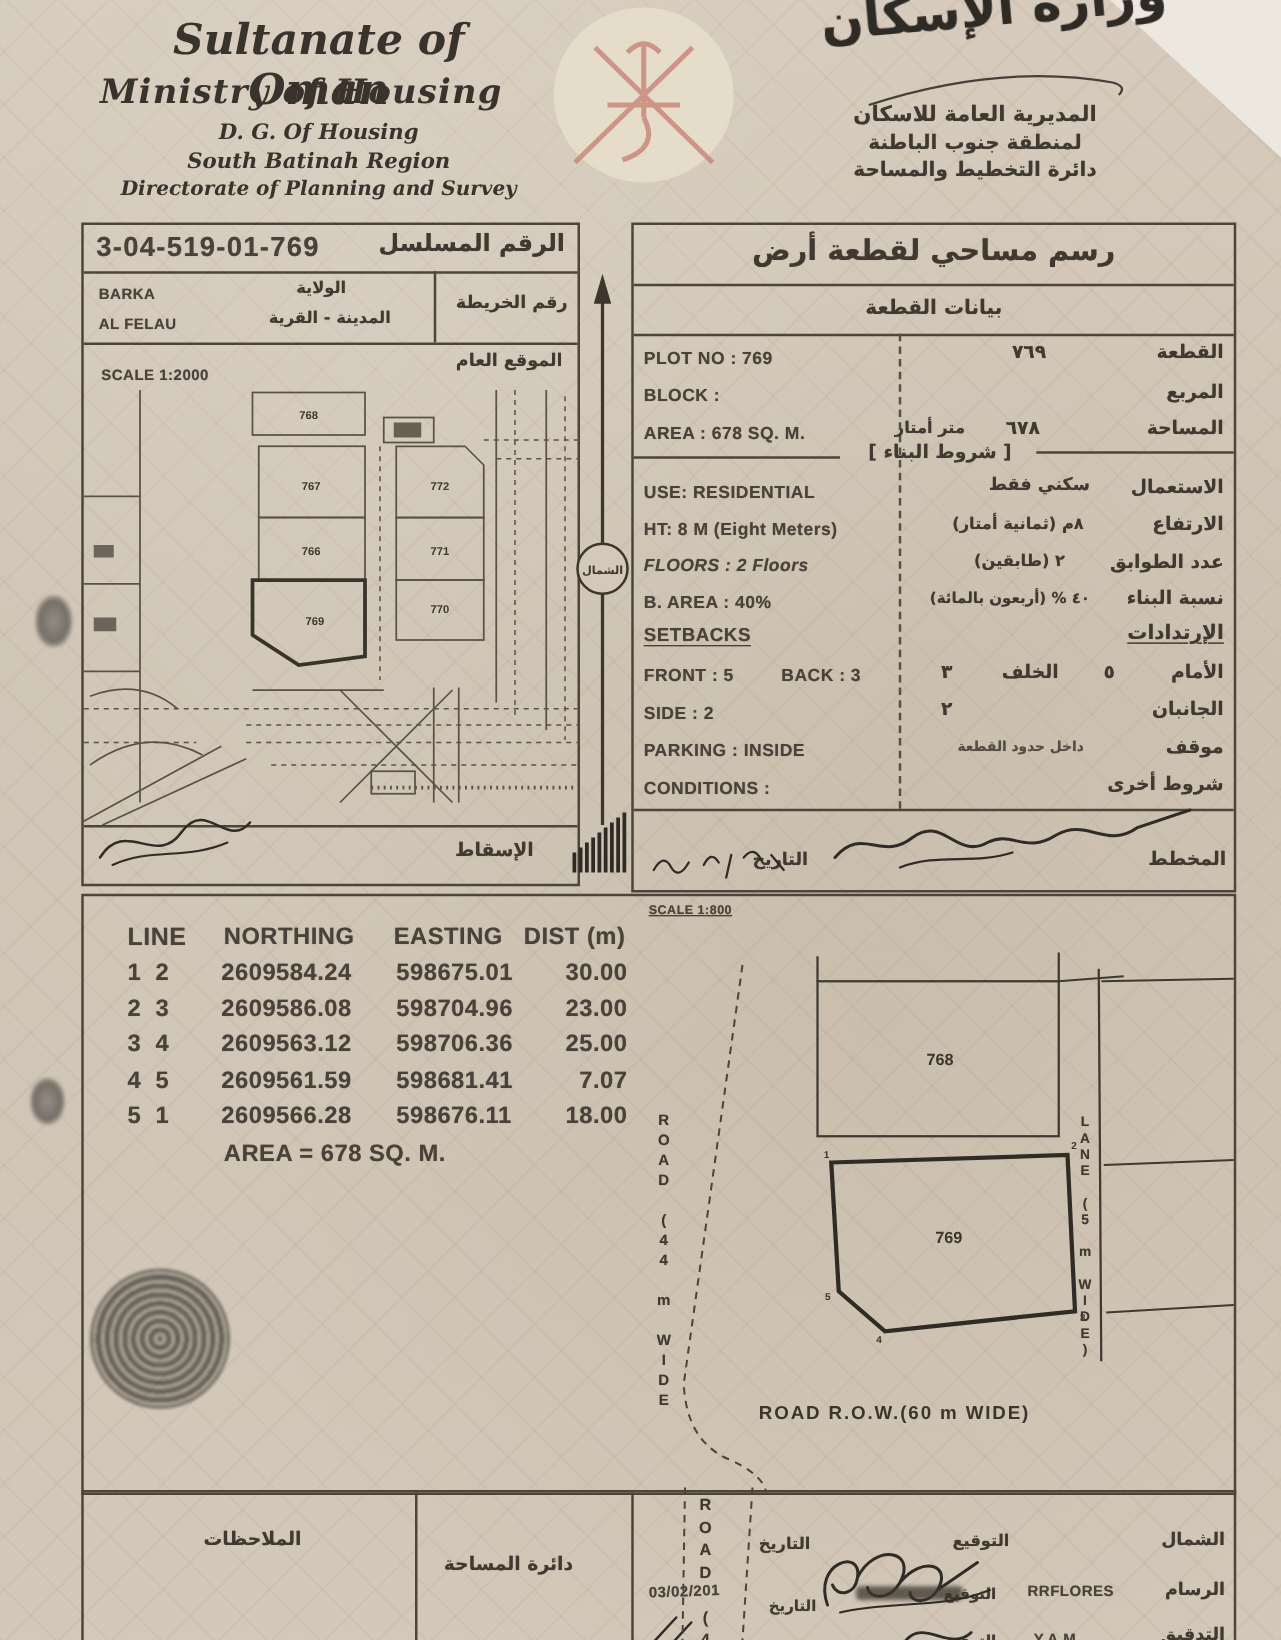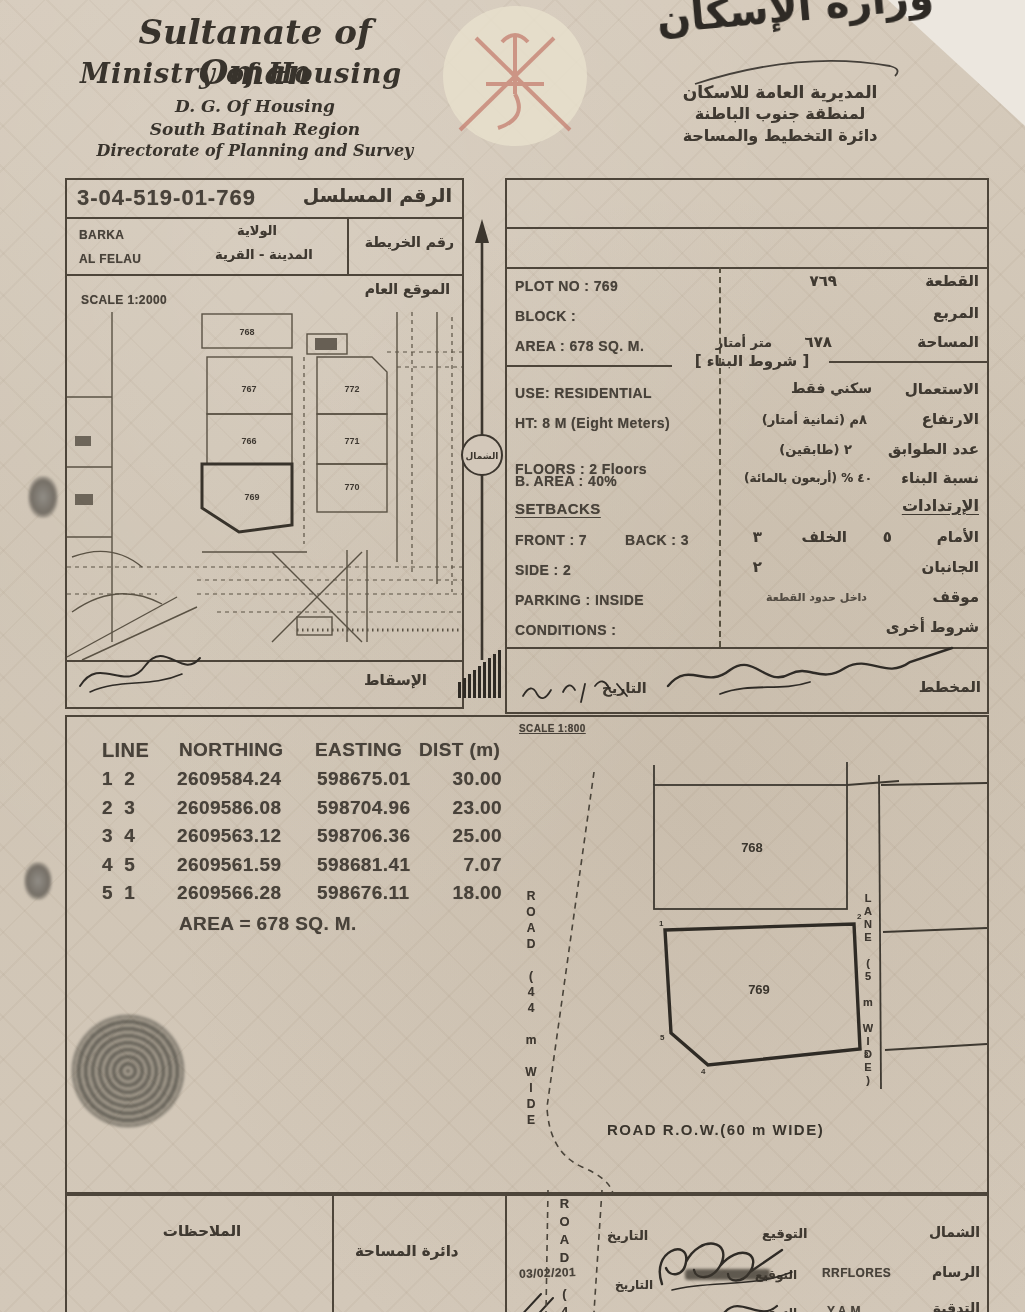--- a/index.html
+++ b/index.html
@@ -165,33 +165,35 @@
         <rect x="17" y="22" width="3" height="28"></rect>
       <rect x="22" y="18" width="3" height="32"></rect>
         <rect x="27" y="14" width="3" height="36"></rect>
       <rect x="32" y="10" width="3" height="40"></rect>
         <rect x="37" y="6" width="3" height="44"></rect>
       <rect x="42" y="2" width="3" height="48"></rect>
     </g>
   </svg>
 
   <div class="box" style="left:505px;top:178px;width:480px;height:532px;">
+    <div class="abs ar" style="left:0;top:8px;width:100%;text-align:center;font-size:23px;">رسم مساحي لقطعة أرض</div>
     <div class="hline" style="left:0;top:47px;width:480px;"></div>
+    <div class="abs ar" style="left:0;top:56px;width:100%;text-align:center;font-size:16px;">بيانات القطعة</div>
     <div class="hline" style="left:0;top:87px;width:480px;"></div>
     <div class="dashline" style="left:212px;top:87px;height:380px;"></div>
 
     <div class="abs en" style="left:8px;top:98px;font-size:14px;">PLOT NO : 769</div>
     <div class="abs en" style="left:8px;top:128px;font-size:14px;">BLOCK :</div>
     <div class="abs en" style="left:8px;top:158px;font-size:14px;">AREA :  678 SQ. M.</div>
     <div class="abs en" style="left:8px;top:205px;font-size:14px;">USE: RESIDENTIAL</div>
     <div class="abs en" style="left:8px;top:235px;font-size:14px;">HT: 8 M  (Eight Meters)</div>
-    <div class="abs en" style="left:8px;top:281px;font-size:14px;">FLOORS :  2 Floors</div>
+    <div class="abs en" style="left:8px;top:264px;font-size:14px;font-style:italic;">FLOORS :  2 Floors</div>
     <div class="abs en" style="left:8px;top:293px;font-size:14px;">B. AREA :   40%</div>
     <div class="abs en ul" style="left:8px;top:320px;font-size:15px;">SETBACKS</div>
-    <div class="abs en" style="left:8px;top:352px;font-size:14px;">FRONT : 7</div>
+    <div class="abs en" style="left:8px;top:352px;font-size:14px;">FRONT : 5</div>
     <div class="abs en" style="left:118px;top:352px;font-size:14px;">BACK : 3</div>
     <div class="abs en" style="left:8px;top:382px;font-size:14px;">SIDE :   2</div>
     <div class="abs en" style="left:8px;top:412px;font-size:14px;">PARKING : INSIDE</div>
     <div class="abs en" style="left:8px;top:442px;font-size:14px;">CONDITIONS :</div>
 
     <div class="hline" style="left:0;top:185px;width:165px;"></div>
     <div class="hline" style="left:322px;top:181px;width:158px;"></div>
     <div class="abs ar" style="left:160px;top:172px;width:170px;text-align:center;font-size:15px;">[ شروط البناء ]</div>
 
     <div class="abs ar" style="right:8px;top:92px;font-size:15px;">القطعة</div>

